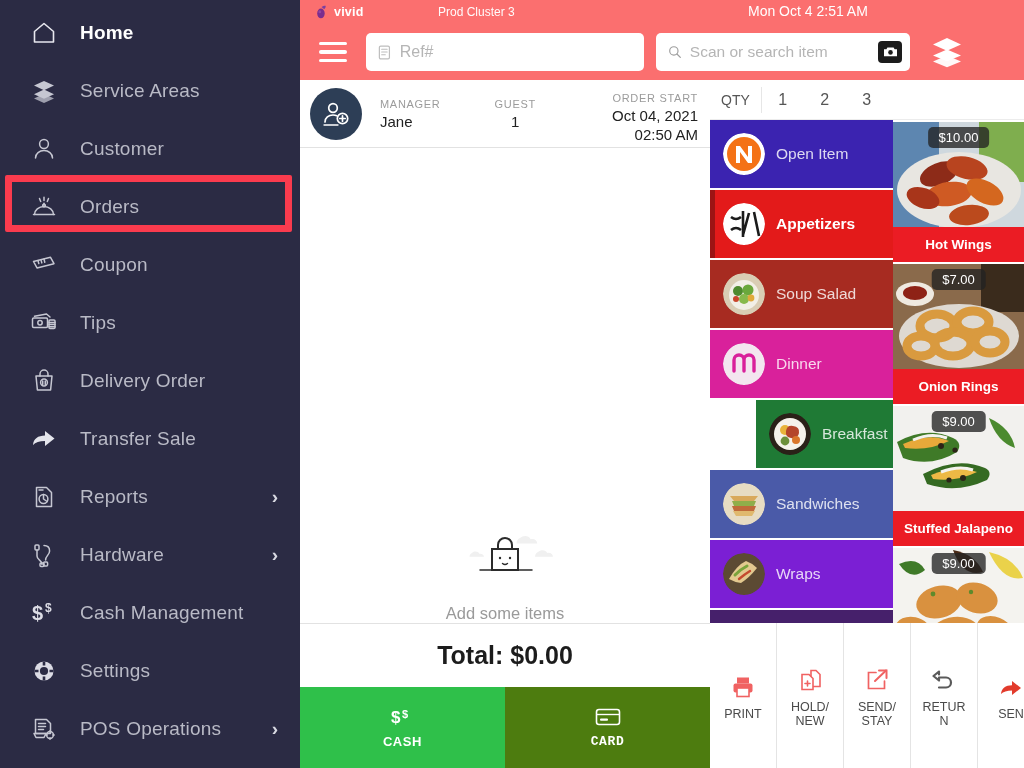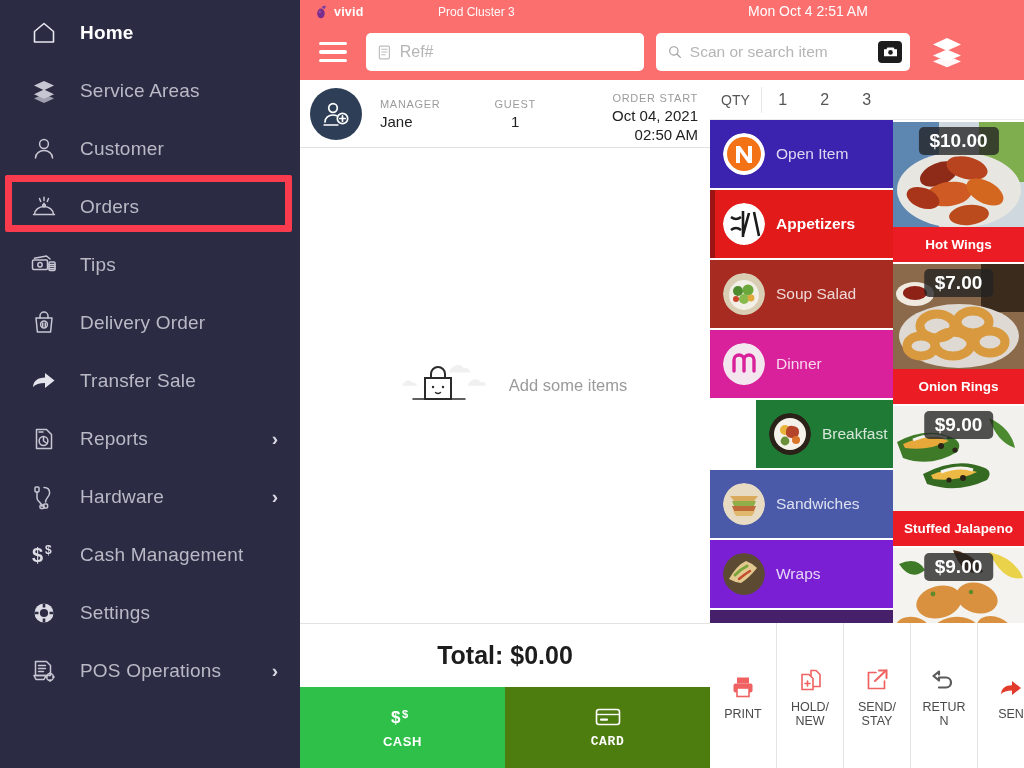--- a/index.html
+++ b/index.html
@@ -104,21 +104,21 @@
     flex: 0 0 52px;
   }
   .oh-col { padding-left: 18px; }
   .oh-col.guest { padding-left: 54px; }
   .oh-col.start { position: absolute; right: 12px; top: 12px; text-align: right; }
   .oh-lbl { font-size: 11px; color: #9b9b9b; letter-spacing: .7px; text-transform: uppercase; }
   .oh-val { font-size: 15px; color: #222; margin-top: 3px; font-weight: 500; }
   .oh-val.ctr { text-align: center; }
   .oh-val.rt { text-align: right; line-height: 1.25; }
 
-  .cart-empty { flex: 1 1 auto; display: flex; flex-direction: row; align-items: center; justify-content: center; gap: 16px; }
+  .cart-empty { flex: 1 1 auto; display: flex; flex-direction: column; align-items: center; justify-content: flex-end; gap: 16px; }
   .cart-empty .cap { color: #9a9a9a; font-size: 16.5px; }
 
   .total-bar {
     height: 64px; flex: 0 0 64px; border-top: 1px solid #e2e2e2;
     display: flex; align-items: center; justify-content: center;
     font-size: 25px; font-weight: 700; color: #1c1c1c;
   }
   .pay-row { height: 81px; flex: 0 0 81px; display: flex; }
   .pay-btn {
     flex: 1 1 0; display: flex; flex-direction: column; align-items: center; justify-content: center;
@@ -148,21 +148,21 @@
   }
 
   
   .prod-wrap { flex: 1 1 auto; display: flex; flex-direction: column; min-width: 0; background: #fff; }
   .prod-head { height: 40px; flex: 0 0 40px; background: #fff; display: flex; align-items: center; border-bottom: 1px solid #ececec; overflow: hidden; }
   .prod-list { flex: 1 1 auto; overflow: hidden; padding-top: 2px; }
   .prod-card { width: 131px; height: 140px; position: relative; margin-bottom: 2px; }
   .prod-img { height: 105px; position: relative; overflow: hidden; }
   .price-tag {
     position: absolute; left: 50%; transform: translateX(-50%); top: 5px;
-    background: rgba(35,35,35,.78); color: #fff; font-size: 19px; font-weight: 700;
+    background: rgba(35,35,35,.78); color: #fff; font-size: 13px; font-weight: 400;
     padding: 3px 11px; border-radius: 5px; white-space: nowrap;
   }
   .prod-name {
     height: 35px; background: #eb1c24; color: #fff; font-size: 13.5px; font-weight: 700;
     display: flex; align-items: center; justify-content: center; white-space: nowrap; overflow: hidden;
   }
   .act-btn {
     width: 67px; flex: 0 0 67px; border-right: 1px solid #e4e4e4;
     display: flex; flex-direction: column; align-items: center; justify-content: center; gap: 4px;
     padding-top: 4px;
@@ -210,20 +210,29 @@
           <span class="nav-ico">
             <svg width="28" height="26" viewBox="0 0 28 26">
               <path d="M3.5 20.5h21" stroke="#c6c7d2" stroke-width="1.5" fill="none" stroke-linecap="round" stroke-linejoin="round"></path>
               <path d="M4.5 20.5a9.5 8 0 0 1 19 0" stroke="#c6c7d2" stroke-width="1.5" fill="none" stroke-linecap="round" stroke-linejoin="round"></path>
               <circle cx="14" cy="11.6" r="1.4" stroke="#c6c7d2" stroke-width="1.5" fill="none" stroke-linecap="round" stroke-linejoin="round"></circle>
               <path d="M14 11.6v-2.3" stroke="#c6c7d2" stroke-width="1.5" fill="none" stroke-linecap="round" stroke-linejoin="round"></path>
               <path d="M9.5 4.5l1.2 3M14 3.2v3.4M18.5 4.5l-1.2 3" stroke="#c6c7d2" stroke-width="1.5" fill="none" stroke-linecap="round" stroke-linejoin="round"></path>
             </svg>
           </span>
           <span class="nav-label">Orders</span>
+        </div>
+        <div class="nav-item">
+          <span class="nav-ico">
+            <svg width="28" height="26" viewBox="0 0 28 26">
+              <path d="M3.5 9.5l17-4.2 3.5 6.4-17 4.2z" stroke="#c6c7d2" stroke-width="1.5" fill="none" stroke-linecap="round" stroke-linejoin="round"></path>
+              <path d="M8 8.6l.8 3M11 7.9l.8 3M14 7.2l.8 3" stroke="#c6c7d2" stroke-width="1.5" fill="none" stroke-linecap="round" stroke-linejoin="round"></path>
+            </svg>
+          </span>
+          <span class="nav-label">Coupon</span>
         </div>
         <div class="nav-item">
           <span class="nav-ico">
             <svg width="28" height="26" viewBox="0 0 28 26">
               <rect x="2.5" y="8" width="15" height="9.5" rx="1.2" stroke="#c6c7d2" stroke-width="1.5" fill="none" stroke-linecap="round" stroke-linejoin="round"></rect>
               <circle cx="10" cy="12.8" r="2.2" stroke="#c6c7d2" stroke-width="1.5" fill="none" stroke-linecap="round" stroke-linejoin="round"></circle>
               <path d="M4.5 6.2l12-2.2 3.5 3" stroke="#c6c7d2" stroke-width="1.5" fill="none" stroke-linecap="round" stroke-linejoin="round"></path>
               <rect x="19" y="10" width="6" height="8.6" rx="1" stroke="#c6c7d2" stroke-width="1.5" fill="none" stroke-linecap="round" stroke-linejoin="round"></rect>
               <path d="M19 12.4h6M19 14.6h6M19 16.8h6" stroke="#c6c7d2" stroke-width="1.5" fill="none" stroke-linecap="round" stroke-linejoin="round"></path>
             </svg>

